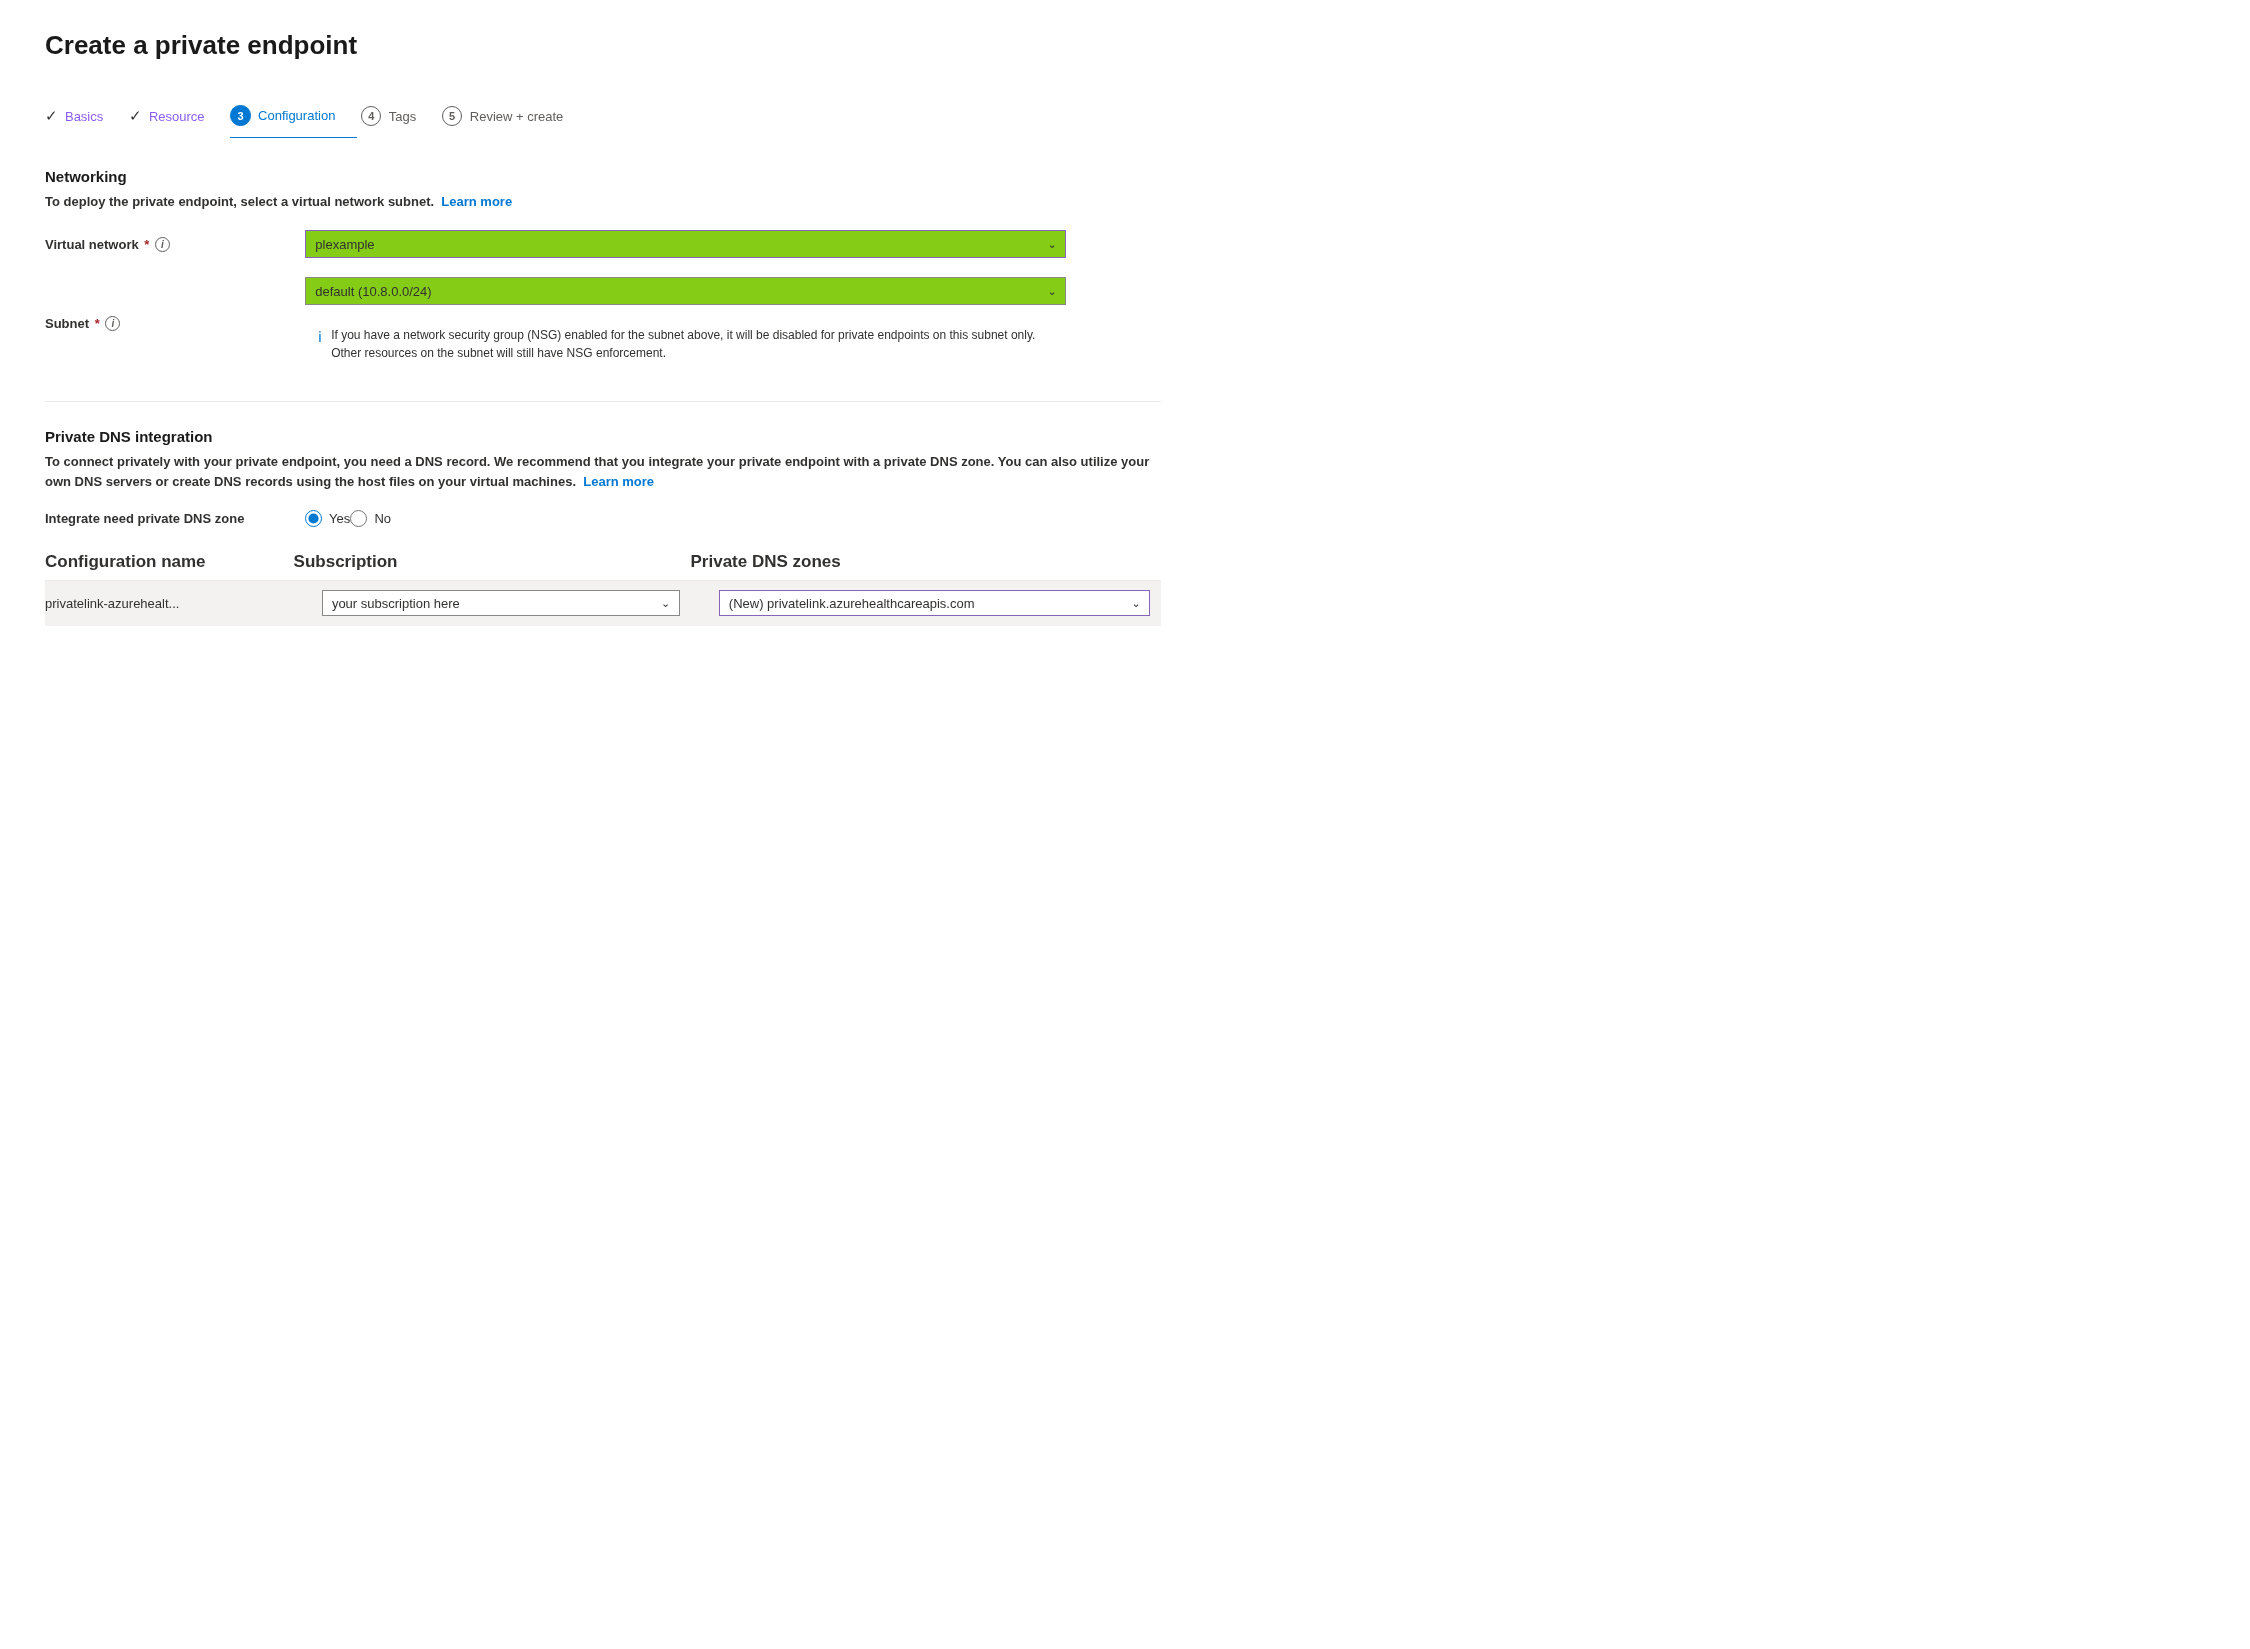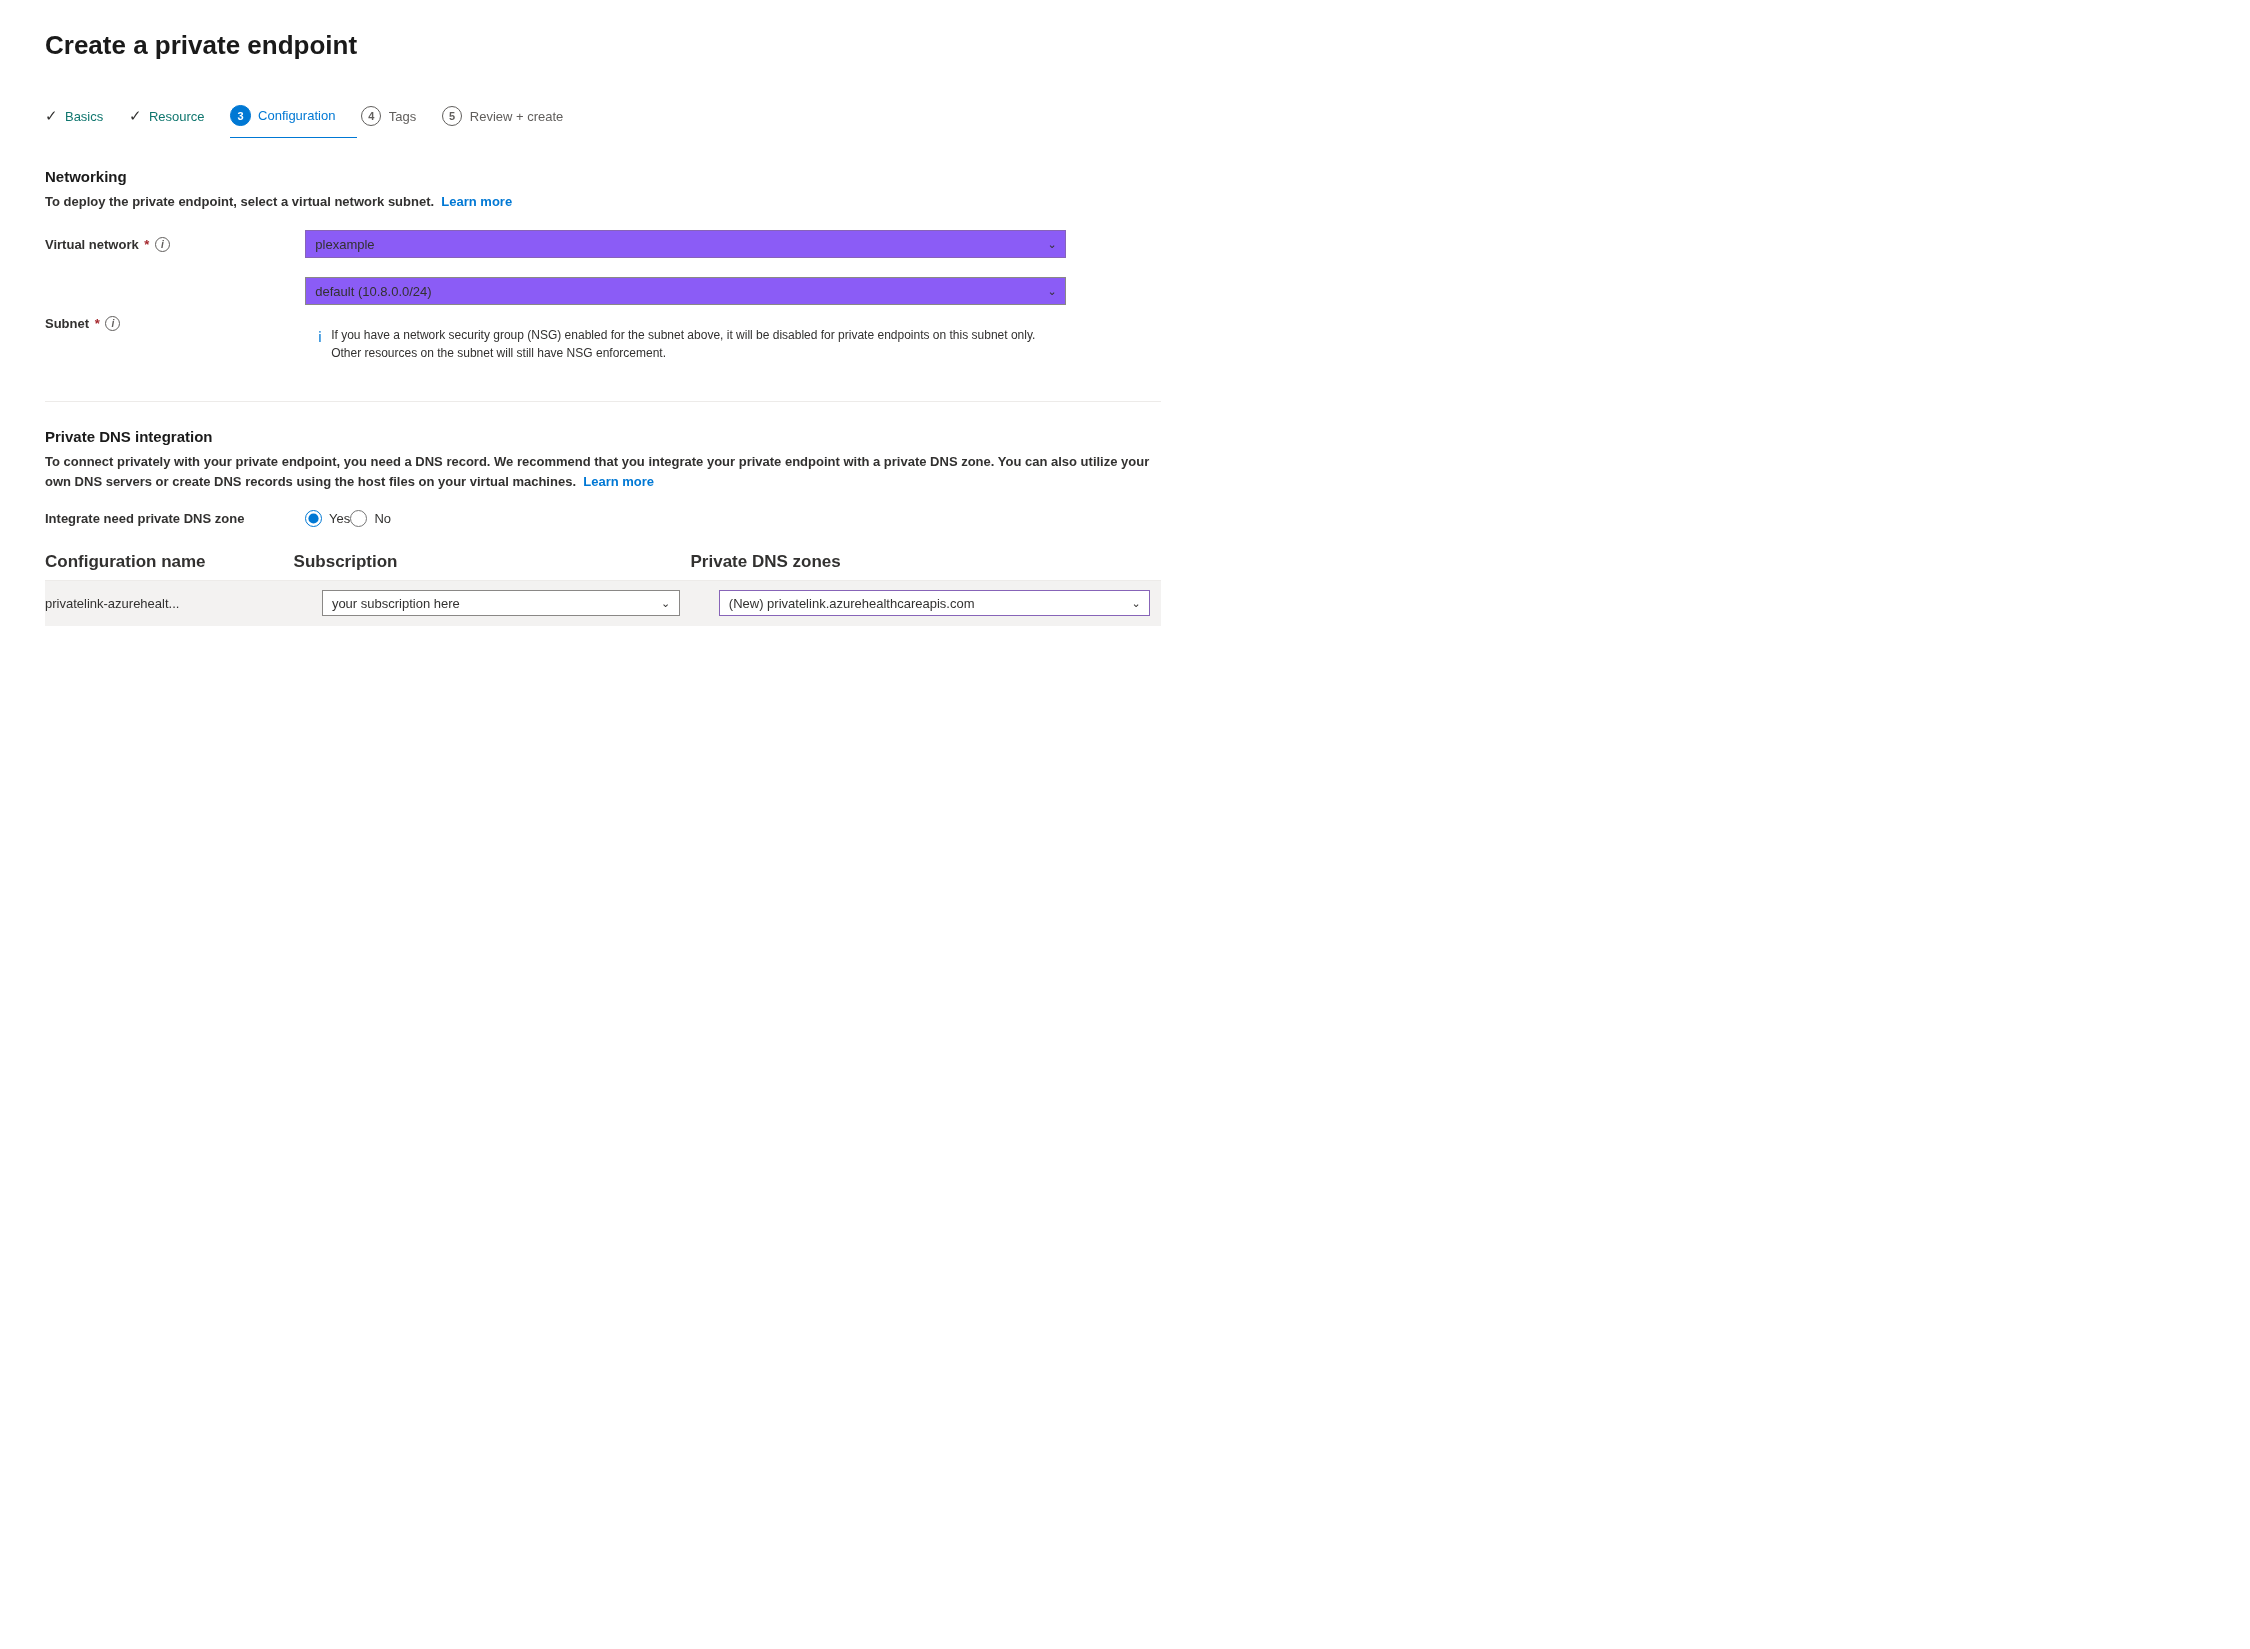--- a/index.html
+++ b/index.html
@@ -32,21 +32,21 @@
       align-items: center;
       gap: 7.4px;
       padding: 7.4px 22px 11px 0;
       cursor: pointer;
       font-size: 13px;
       color: #605e5c;
       position: relative;
       white-space: nowrap;
     }
     .tab-item.completed .tab-label {
-      color: #0f766e;
+      color: #8b5cf6;
       font-weight: 400;
     }
     .tab-item.active .tab-label {
       color: #0078d4;
       font-weight: 400;
     }
     .tab-item.active {
       border-bottom: 1.9px solid #0078d4;
     }
     .tab-check {
@@ -134,21 +134,21 @@
       font-weight: 700;
     }
     .form-control-wrap {
       flex: 1;
       max-width: 761px;
     }
     .select-box {
       width: 100%;
       padding: 5.6px 37px 5.6px 9.3px;
       border: 0.9px solid #8a8886;
-      background: #8b5cf6;
+      background: #84cc16;
       font-size: 13px;
       color: #323130;
       appearance: none;
       -webkit-appearance: none;
       cursor: pointer;
       outline: none;
       position: relative;
     }
     .select-wrapper {
       position: relative;

